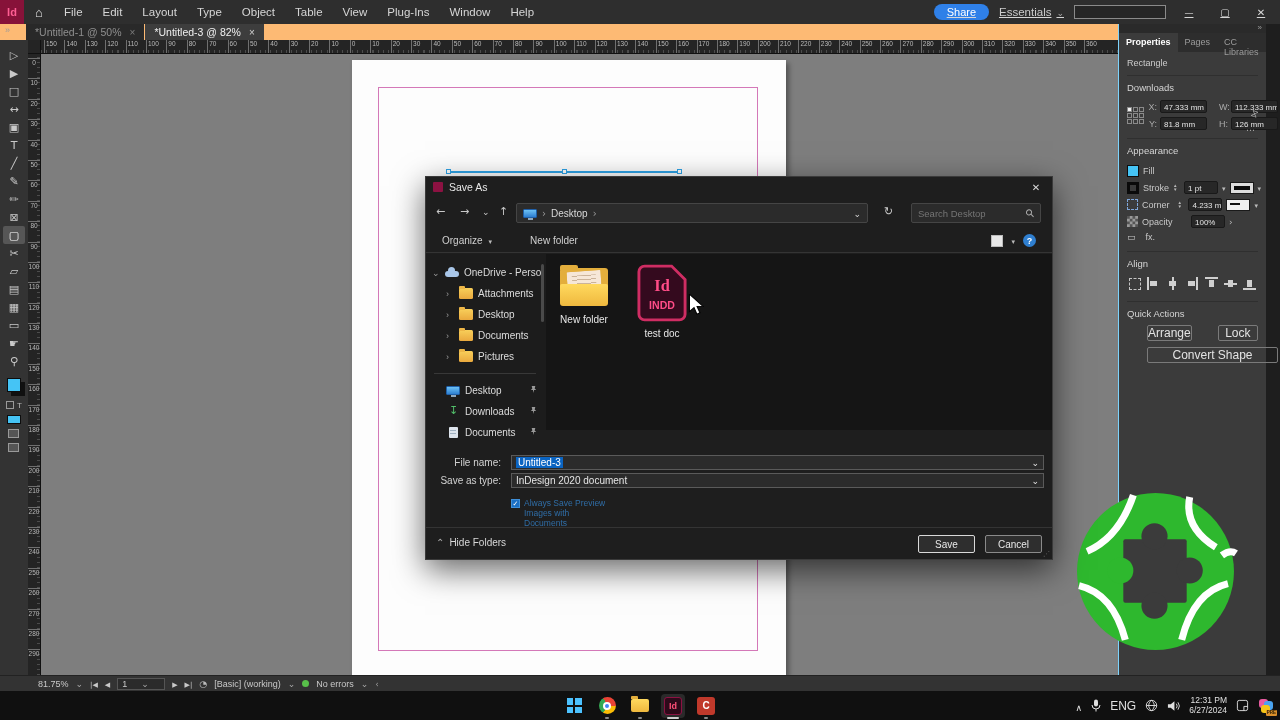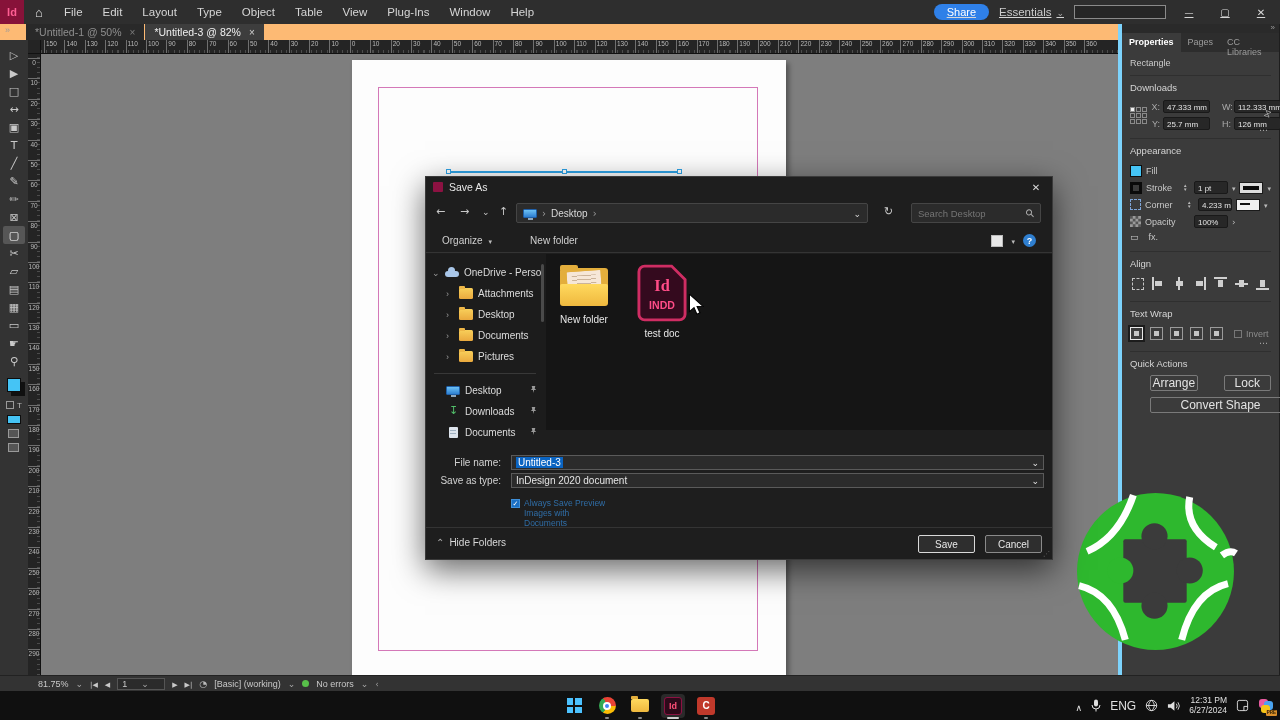--- a/index.html
+++ b/index.html
@@ -60,21 +60,21 @@
   .fillbar { width:14px; height:9px; background:#45c4f5; border:1px solid #0d0d0d; }
   .modebox { width:11px; height:9px; border:1px solid #999; background:#555; }
 
   #canvas { position:absolute; left:41px; top:54px; width:1077px; height:621px; background:#7e7e7e; overflow:hidden; z-index:1; }
   #page { position:absolute; left:311px; top:6px; width:434px; height:616px; background:#fdfdfd; box-shadow:3px 3px 5px rgba(0,0,0,.35); }
   #margins { position:absolute; left:26px; top:27px; right:28px; bottom:25px; border:1px solid #d478b8; }
   #sel-edge { position:absolute; left:96px; top:111px; width:233px; height:2px; background:#2fa3e6; }
   .handle { position:absolute; top:-2px; width:5px; height:5px; background:#fff; border:1px solid #2fa3e6; }
 
   
-  #panel { position:absolute; left:1118px; top:24px; width:161px; height:651px; background:#3b3b3b; border-left:4px solid #7dd3fc; z-index:5; color:#cccccc; font-size:9px; }
+  #panel { position:absolute; left:1118px; top:24px; width:148px; height:651px; background:#3b3b3b; border-left:1px solid #7dd3fc; z-index:5; color:#cccccc; font-size:9px; }
   .p-strip { height:9px; background:#2a2a2a; text-align:right; color:#999; font-size:8px; line-height:8px; padding-right:4px; }
   .p-strip::after { content:"»"; }
   .p-tabs { height:19px; background:#2d2d2d; display:flex; }
   .ptab { padding:4px 7px 3px; font-size:9px; }
   .ptab.active { background:#3b3b3b; color:#fff; font-weight:bold; }
   .ptab.inactive { color:#9c9c9c; }
   .p-body { padding:0 8px; }
   .sec { padding:6px 0 7px; border-bottom:1px solid #2f2f2f; position:relative; }
   .sec-title { color:#d5d5d5; margin-bottom:6px; font-size:9.5px; }
   .pin-input { background:#272727; border:1px solid #191919; border-radius:2px; height:13px; font-size:8px;
@@ -471,21 +471,21 @@
               <i></i>
               <i></i>
               <i></i>
             </span>
           <span class="tf-lab">X:</span>
           <span class="pin-input">47.333 mm</span>
           <span></span>
           <span class="tf-lab">W:</span>
           <span class="pin-input">112.333 mm</span>
           <span class="tf-lab">Y:</span>
-          <span class="pin-input">25.7 mm</span>
+          <span class="pin-input">81.8 mm</span>
           <span></span>
           <span class="tf-lab">H:</span>
           <span class="pin-input">126 mm</span>
         </div>
         <span class="chain glyph">⧖</span>
         <span class="more-dots g-more"></span>
       </div>
 
       <div class="sec">
         <div class="sec-title">Appearance</div>
@@ -538,35 +538,20 @@
           <span class="ag ag-frame"></span>
           <span class="ag ag-l"></span>
           <span class="ag ag-ch"></span>
           <span class="ag ag-r"></span>
           <span class="ag ag-t"></span>
           <span class="ag ag-cv"></span>
           <span class="ag ag-b"></span>
         </div>
       </div>
 
-      <div class="sec">
-        <div class="sec-title">Text Wrap</div>
-        <div class="tw-row">
-          <span class="tw sel"></span>
-          <span class="tw"></span>
-          <span class="tw"></span>
-          <span class="tw"></span>
-          <span class="tw"></span>
-          <span class="invert">
-            <span class="box"></span>
-            <span>Invert</span>
-          </span>
-        </div>
-        <span class="more-dots g-more"></span>
-      </div>
 
       <div class="sec" style="border-bottom:none">
         <div class="sec-title">Quick Actions</div>
         <div class="qa-row">
           <span class="pbtn">Arrange</span>
           <span class="pbtn">Lock</span>
         </div>
         <span class="pbtn full">Convert Shape</span>
       </div>
     </div>

